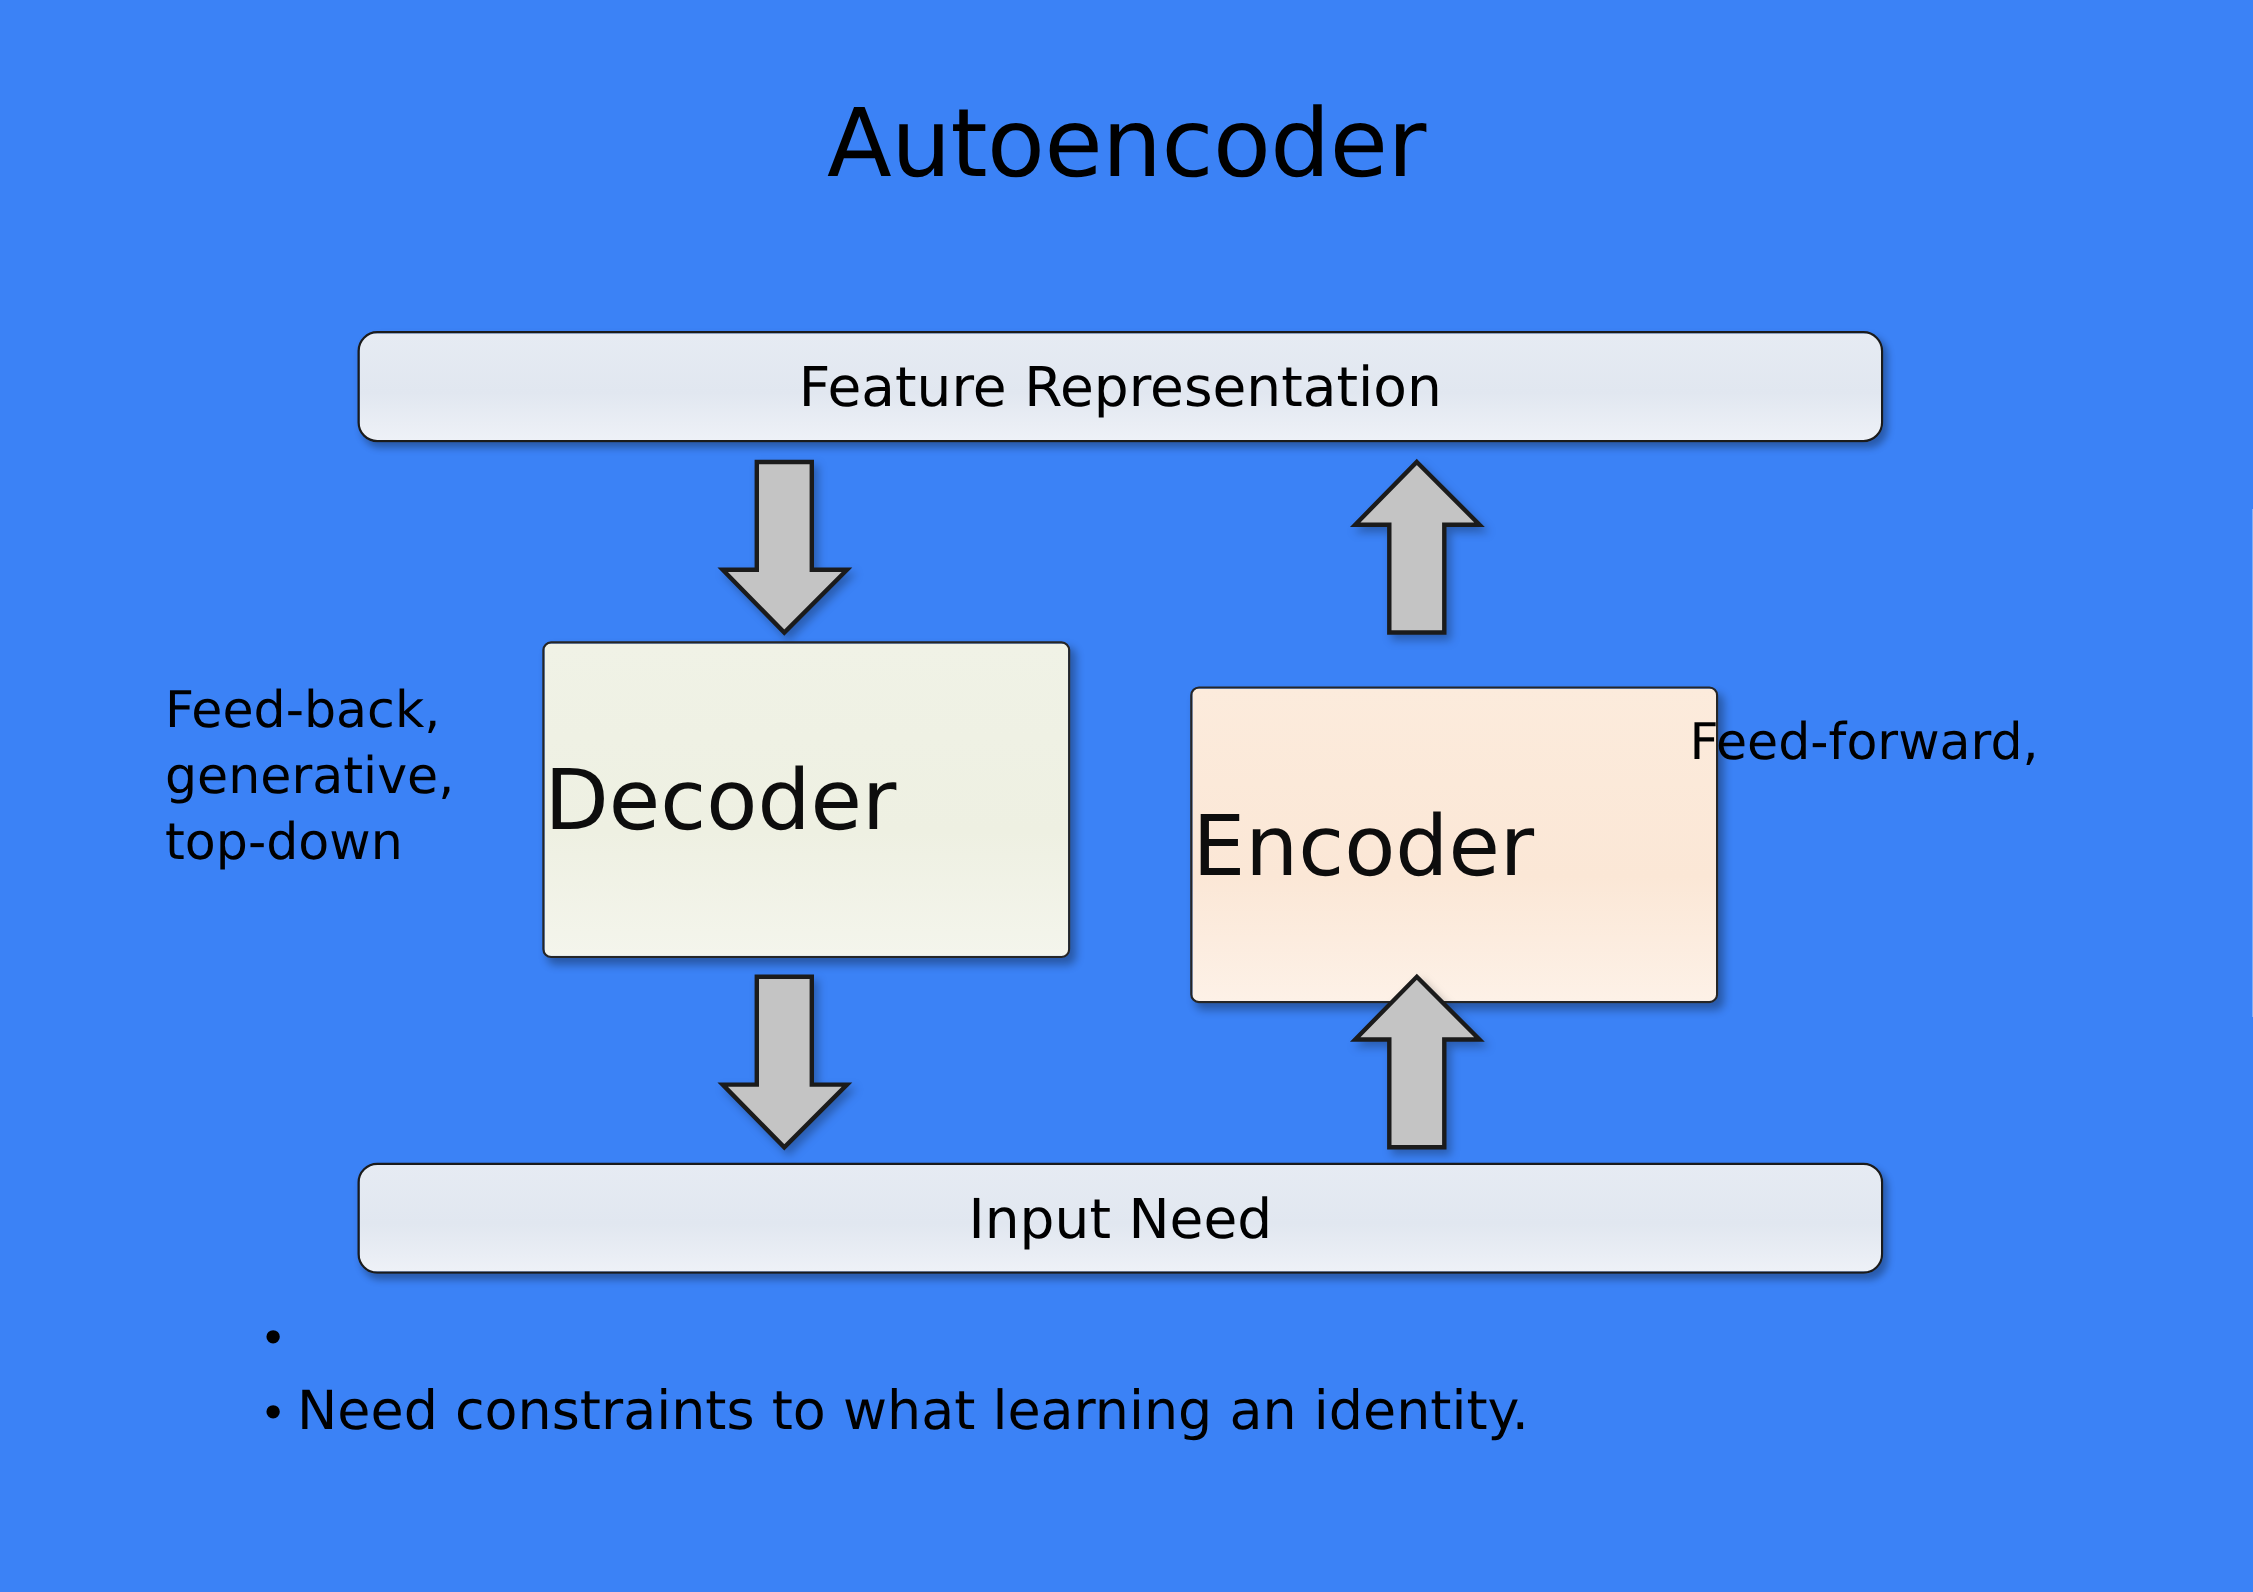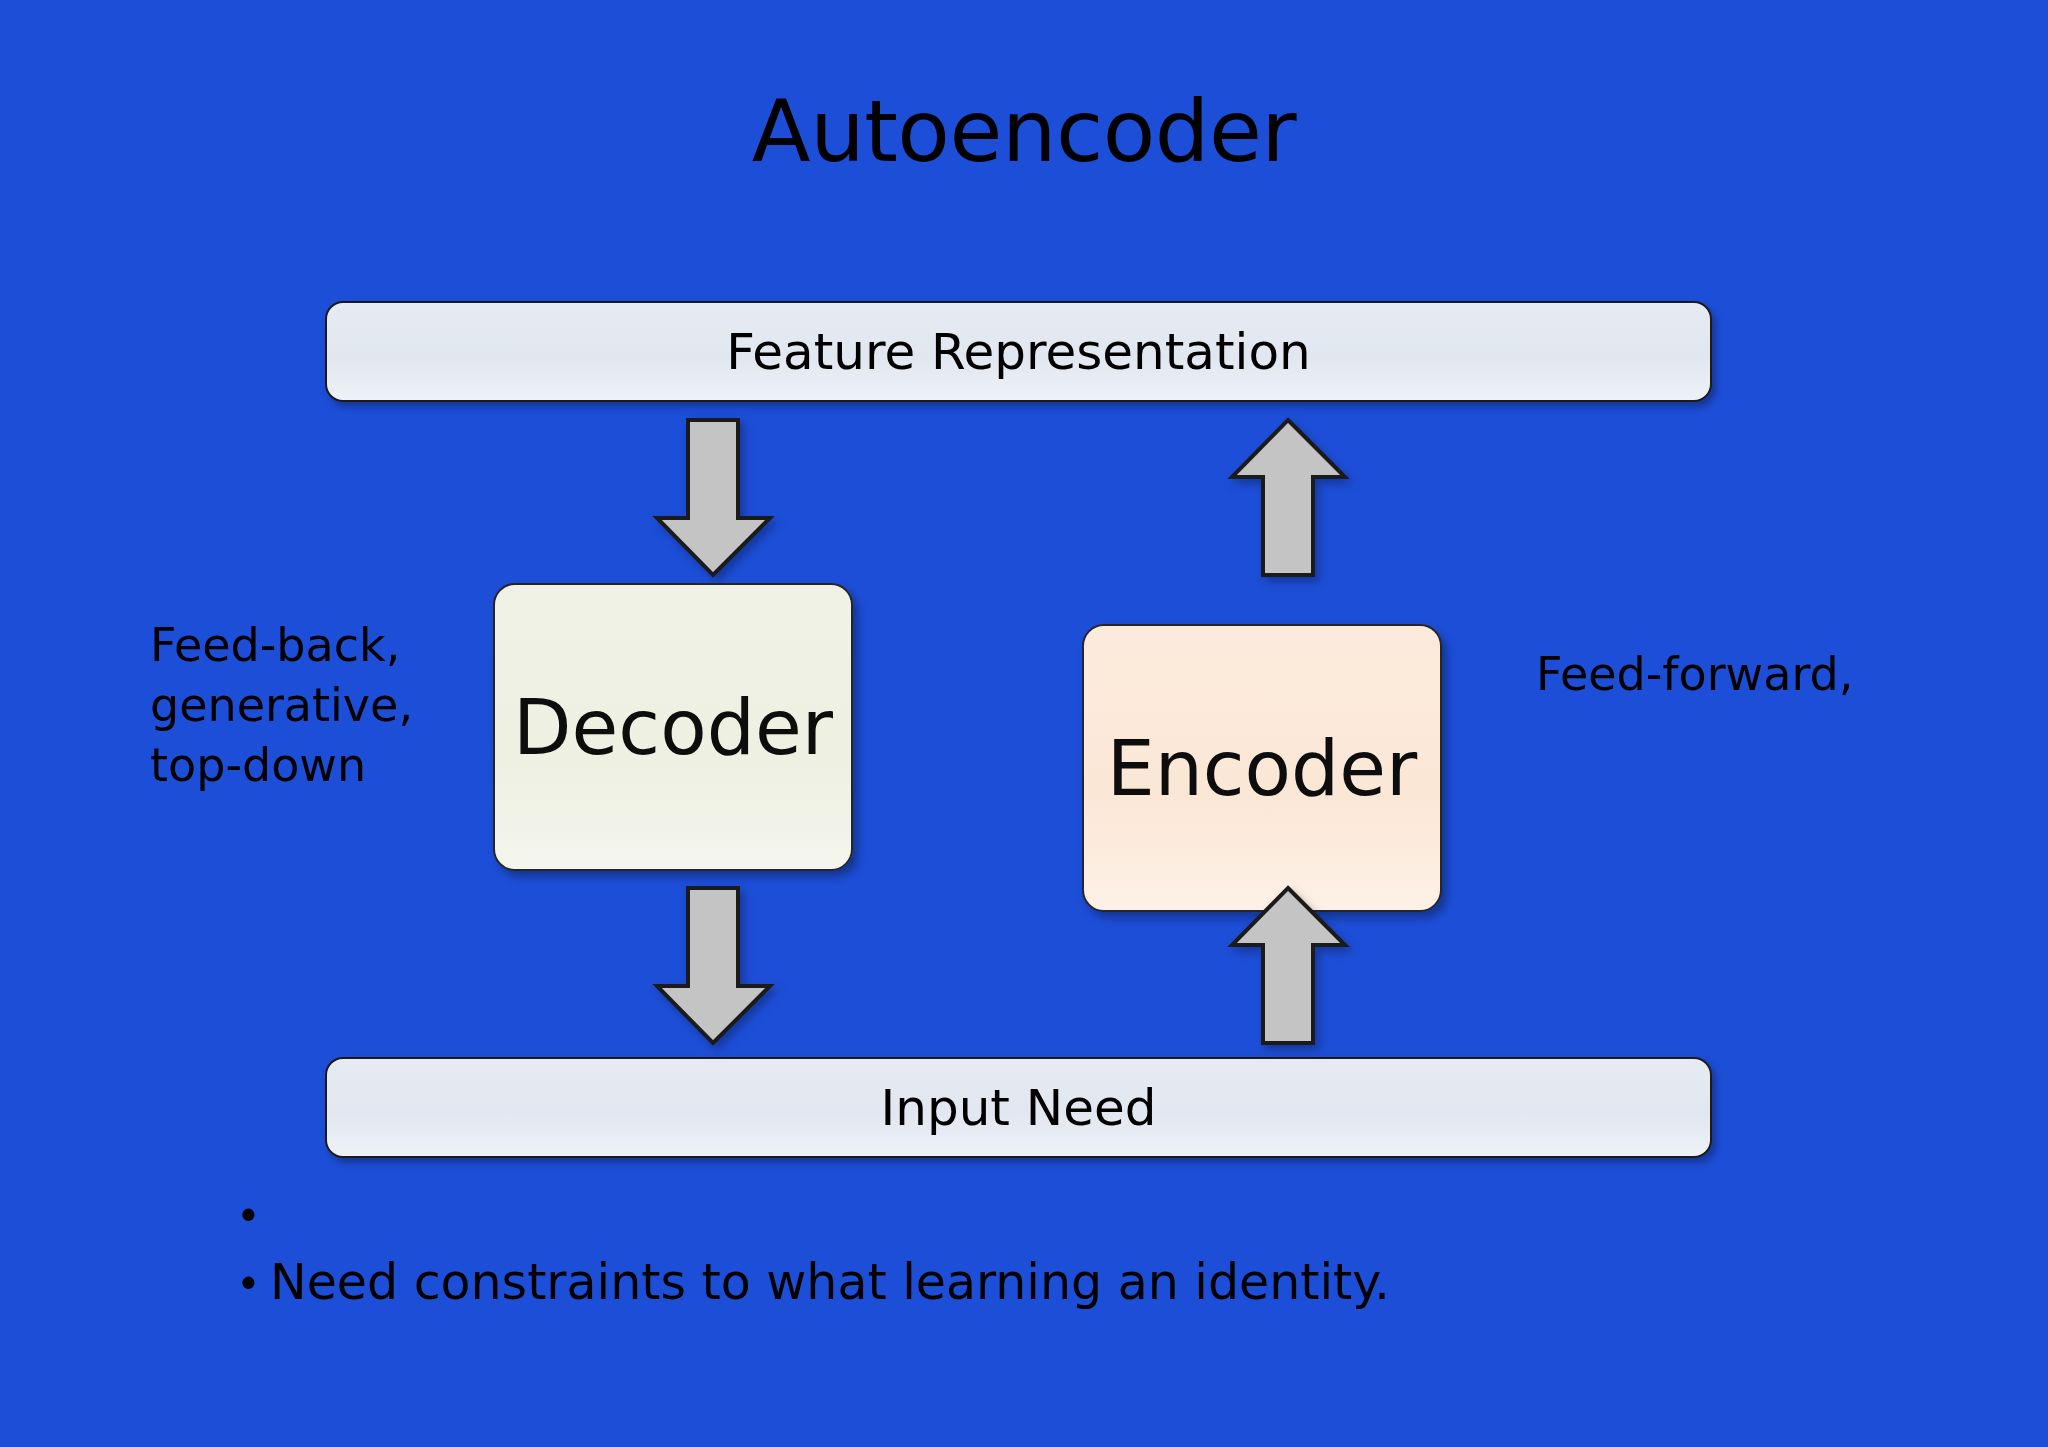--- a/index.html
+++ b/index.html
@@ -7,21 +7,21 @@
     padding: 0;
     background: #ffffff;
   }
   body {
     font-family: "Liberation Sans", sans-serif;
   }
   #canvas {
     position: relative;
     width: 2048px;
     height: 1447px;
-    background: #1d4ed8;
+    background: #3b82f6;
     overflow: hidden;
   }
 
   
   .title {
     position: absolute;
     left: 0;
     top: 88px;
     width: 2048px;
     text-align: center;
@@ -56,29 +56,28 @@
     font-weight: 400;
     color: #000000;
     white-space: nowrap;
   }
   #feature-bar { top: 301px; }
   #input-bar   { top: 1057px; }
 
   
   .module {
     position: absolute;
-    width: 360px;
+    width: 480px;
     height: 288px;
     box-sizing: border-box;
     border: 2.5px solid #262626;
-    border-radius: 22px;
+    border-radius: 8px;
     box-shadow: 5px 6px 8px rgba(0,0,0,0.32);
     display: flex;
     align-items: center;
-    justify-content: center;
   }
   .module-label {
     font-family: "DejaVu Sans", sans-serif;
     font-size: 76px;
     font-weight: 400;
     color: #0d0d0d;
     white-space: nowrap;
   }
   #decoder-box {
     left: 493px;

